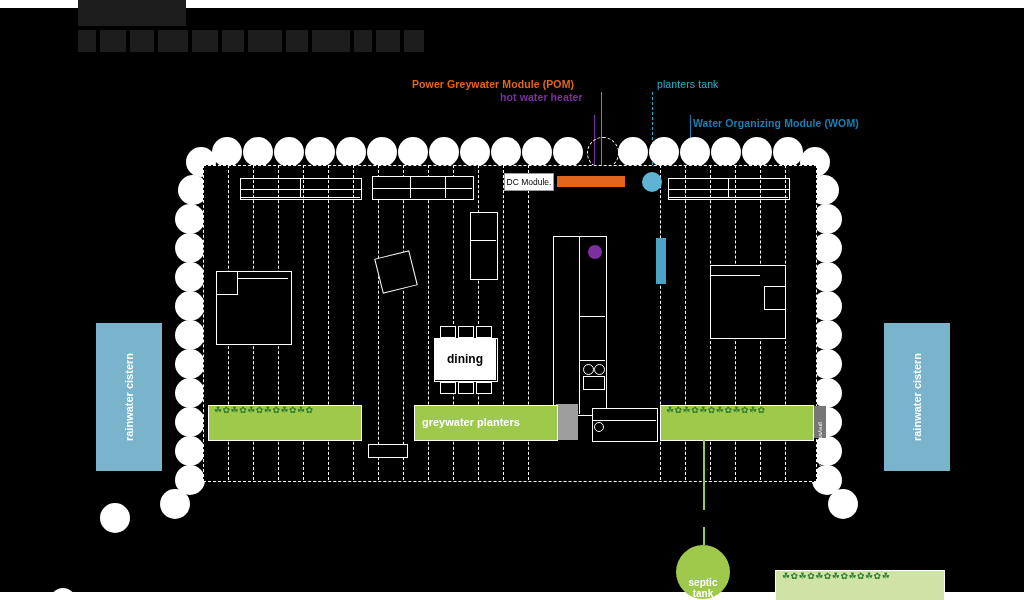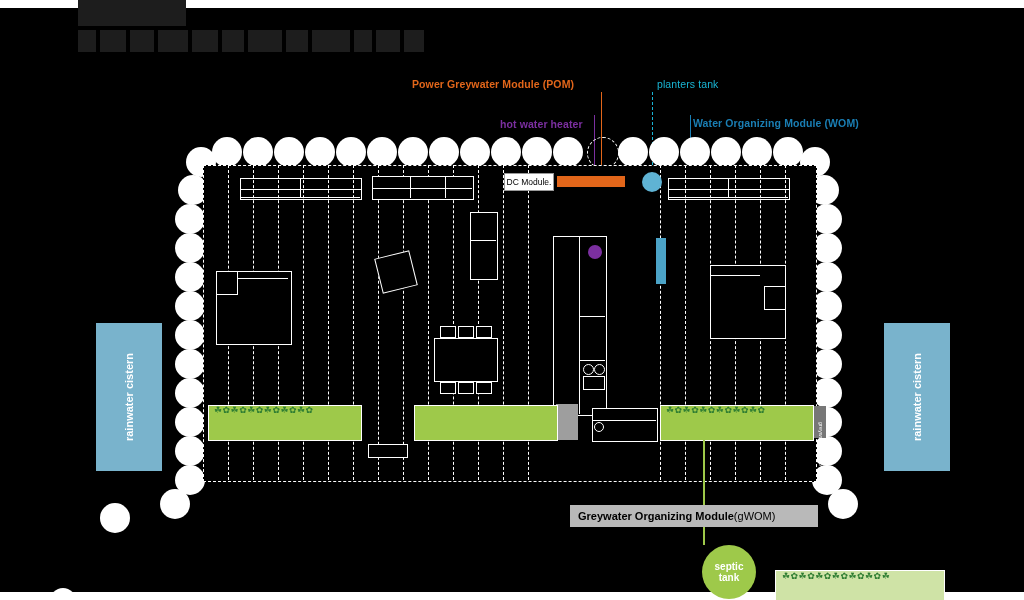--- a/index.html
+++ b/index.html
@@ -192,21 +192,21 @@
   <div class="wm" style="left:192px; top:30px; width:26px; height:22px;"></div>
   <div class="wm" style="left:222px; top:30px; width:22px; height:22px;"></div>
   <div class="wm" style="left:248px; top:30px; width:34px; height:22px;"></div>
   <div class="wm" style="left:286px; top:30px; width:22px; height:22px;"></div>
   <div class="wm" style="left:312px; top:30px; width:38px; height:22px;"></div>
   <div class="wm" style="left:354px; top:30px; width:18px; height:22px;"></div>
   <div class="wm" style="left:376px; top:30px; width:24px; height:22px;"></div>
   <div class="wm" style="left:404px; top:30px; width:20px; height:22px;"></div>
 
   <div class="lbl" style="left:412px; top:78px; color:#e2661a;">Power Greywater Module (POM)</div>
-  <div class="lbl" style="left:500px; top:118px; color:#7b2fa0;">hot water heater</div>
+  <div class="lbl" style="left:500px; top:91px; color:#7b2fa0;">hot water heater</div>
   <div class="lbl reg" style="left:657px; top:78px; color:#19b5d4;">planters tank</div>
   <div class="lbl" style="left:693px; top:117px; color:#1a7fb5;">Water Organizing Module (WOM)</div>
 
   <div class="vline" style="left:601px; top:92px; height:86px; border-left-color:#e2661a;"></div>
   <div class="vline" style="left:594px; top:115px; height:140px; border-left-color:#7b2fa0;"></div>
   <div class="vline" style="left:652px; top:92px; height:88px; border-left-color:#19b5d4; border-left-style:dashed;"></div>
   <div class="vline" style="left:690px; top:115px; height:22px; border-left-color:#1a7fb5;"></div>
   <div class="hline" style="left:663px; top:258px; width:28px; border-top-color:#1a7fb5;"></div>
   <div class="vline" style="left:690px; top:137px; height:122px; border-left-color:#1a7fb5;"></div>
 
@@ -319,20 +319,21 @@
   <div class="wht" style="left:579px; top:360px; width:26px; height:1px;"></div>
   <div class="wht-o" style="left:583px; top:364px; width:9px; height:9px; border-radius:50%;"></div>
   <div class="wht-o" style="left:594px; top:364px; width:9px; height:9px; border-radius:50%;"></div>
   <div class="wht-o" style="left:583px; top:376px; width:20px; height:12px;"></div>
 
   <div class="hw-dot" style="left:588px; top:245px; width:14px; height:14px;"></div>
 
   <div class="wom-bar" style="left:656px; top:238px; width:10px; height:46px;"></div>
 
   <div class="wht-o" style="left:434px; top:338px; width:62px; height:42px;"></div>
+  <div class="dining" style="left:434px; top:338px; width:62px; height:42px; background:#ffffff;">dining</div>
   <div class="wht-o" style="left:440px; top:326px; width:14px; height:10px;"></div>
   <div class="wht-o" style="left:458px; top:326px; width:14px; height:10px;"></div>
   <div class="wht-o" style="left:476px; top:326px; width:14px; height:10px;"></div>
   <div class="wht-o" style="left:440px; top:382px; width:14px; height:10px;"></div>
   <div class="wht-o" style="left:458px; top:382px; width:14px; height:10px;"></div>
   <div class="wht-o" style="left:476px; top:382px; width:14px; height:10px;"></div>
 
   <div class="wht-o" style="left:710px; top:265px; width:74px; height:72px;"></div>
   <div class="wht-o" style="left:764px; top:286px; width:20px; height:22px;"></div>
   <div class="wht" style="left:710px; top:275px; width:50px; height:1px;"></div>
@@ -342,34 +343,31 @@
   <div class="wht-o" style="left:594px; top:422px; width:8px; height:8px; border-radius:50%;"></div>
 
   <div class="wht-o" style="left:368px; top:444px; width:38px; height:12px;"></div>
 
   <div class="wht" style="left:556px; top:404px; width:22px; height:36px; background:#9e9e9e;"></div>
   <div class="wht" style="left:812px; top:406px; width:14px; height:32px; background:#777777;"></div>
 
   <div class="planter" style="left:208px; top:405px; width:152px; height:34px;"></div>
   <div class="grass" style="left:214px; top:406px; width:142px; height:14px;">☘ ✿ ☘ ✿ ☘ ✿ ☘ ✿ ☘ ✿ ☘ ✿</div>
   <div class="planter" style="left:414px; top:405px; width:142px; height:34px;"></div>
+  <div class="planter-label" style="left:414px; top:405px; width:142px; height:34px;">greywater planters</div>
   <div class="planter" style="left:660px; top:405px; width:152px; height:34px;"></div>
   <div class="grass" style="left:666px; top:406px; width:142px; height:14px;">☘ ✿ ☘ ✿ ☘ ✿ ☘ ✿ ☘ ✿ ☘ ✿</div>
 
   <div class="vert-tiny" style="left:818px; top:422px; height:110px;">greywater riser to planters</div>
 
   <div class="vline" style="left:703px; top:440px; height:70px; border-left-color:#9ec94a; border-left-width:2px;"></div>
   <div class="vline" style="left:703px; top:527px; height:18px; border-left-color:#9ec94a; border-left-width:2px;"></div>
 
-  <div class="gwom-bar" style="left:570px; top:505px; width:240px; height:22px;">
-    <span>Greywater Organizing Module</span>
-      <span class="light"> (gWOM)</span>
-  </div>
-
-  <div class="septic" style="left:702px; top:545px; width:54px; height:54px;">
+
+  <div class="septic" style="left:676px; top:545px; width:54px; height:54px;align-items:flex-end;">
     <span style="white-space:pre-line;">septic
 tank</span>
   </div>
 
   <div class="greenfield" style="left:775px; top:570px; width:168px; height:30px;"></div>
   <div class="grass" style="left:782px; top:572px; width:156px; height:14px;">☘ ✿ ☘ ✿ ☘ ✿ ☘ ✿ ☘ ✿ ☘ ✿ ☘</div>
 
   <div class="cistern" style="left:96px; top:323px; width:66px; height:148px;">
     <span>rainwater cistern</span>
   </div>

